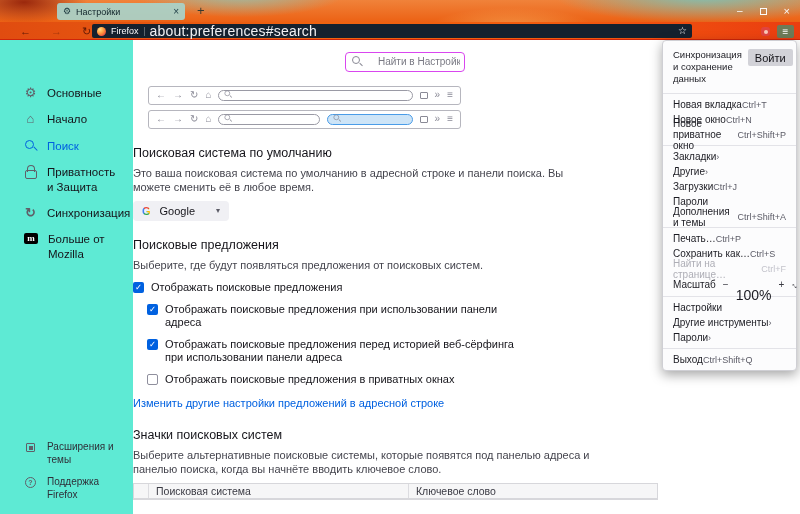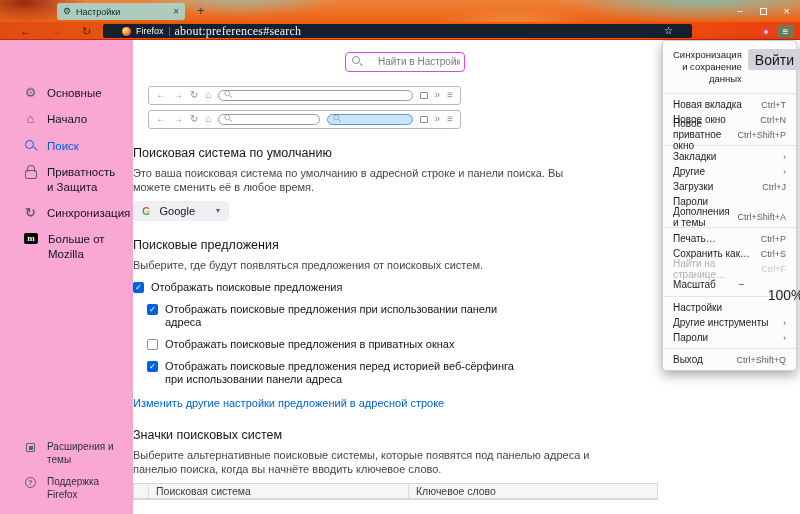--- a/index.html
+++ b/index.html
@@ -25,35 +25,35 @@
   .wc-min { font-size:10px; line-height:1; }
   .wc-max { width:7px; height:7px; border:1px solid #fbfbfb; }
   .wc-close { font-size:11px; line-height:1; }
 
   
   .navbar { position:absolute; top:22px; left:0; right:0; height:18px;
     background:linear-gradient(90deg,#e04c10 0%,#ef6310 40%,#f35b0e 70%,#ea3d10 100%);
     border-bottom:1px solid #cf2409; }
   .nav-btns { position:absolute; left:20px; top:2px; display:flex; gap:20px; font-size:11px; color:rgba(80,18,4,.9); line-height:14px; }
   .nav-btns .dim { opacity:.45; }
-  .urlbar { position:absolute; left:103px; right:108px; top:2px; height:14px; background:#15212e; border-radius:2px;
-    display:flex; align-items:center; padding:0 19px; gap:5px; }
+  .urlbar { position:absolute; left:92px; right:108px; top:2px; height:14px; background:#15212e; border-radius:2px;
+    display:flex; align-items:center; padding:0 5px; gap:5px; }
   .ff-logo { width:9px; height:9px; border-radius:50%; flex:none;
     background:radial-gradient(circle at 32% 28%, #ffe08a, #ff9c3f 42%, #ef5a3a 72%, #c42482); }
   .ff-label { font-size:9px; color:#f9f9fa; }
   .url-sep { width:1px; height:9px; background:rgba(255,255,255,.3); }
-  .url-text { flex:1; font-size:12px; color:#f1f1f4; letter-spacing:.2px;font-family:Liberation Serif, serif; }
+  .url-text { flex:1; font-size:14px; color:#f1f1f4; letter-spacing:.2px; }
   .star { font-size:10px; color:#f9f9fa; line-height:1; }
   .ext-icon { position:absolute; right:30px; top:5px; width:9px; height:9px; border-radius:3px; background:#e0443e; }
   .ext-icon::after { content:""; position:absolute; left:2.5px; top:2.5px; width:4px; height:4px; border-radius:50%; background:#f8c9b9; }
   .menu-btn { position:absolute; right:6px; top:3px; width:17px; height:13px; background:#6d7b58; border-radius:2px;
     display:grid; place-items:center; color:#fff; font-size:10px; line-height:1; }
 
   
-  .sidebar { position:absolute; left:0; top:40px; width:133px; bottom:0; background:#f9a8d4; }
+  .sidebar { position:absolute; left:0; top:40px; width:133px; bottom:0; background:#5eead4; }
   .side-list { padding-top:40px; }
   .side-item { display:flex; align-items:flex-start; gap:10px; padding:6px 4px 6px 24px; font-size:11.5px; color:#15141a; cursor:default; }
   .side-item .si-label { line-height:1.25; max-width:76px; }
   .side-item.active { color:#0061e0; }
   .side-item.active .si { color:#0061e0; }
   .side-footer { position:absolute; left:0; bottom:8px; }
   .side-footer .side-item { font-size:10px; padding:5px 4px 5px 24px; color:#2f2f38; }
 
   .si { position:relative; width:13px; height:13px; flex:none; color:#5f5f68; display:inline-flex; align-items:center; justify-content:center; }
   .si[data-icon="gear"]::before { content:"⚙"; font-size:13px; line-height:1; }
@@ -118,29 +118,29 @@
 
   .engine-table { margin-top:7px; width:525px; border:1px solid #d7d7db; font-size:10.5px; }
   .t-header { display:flex; align-items:center; background:#f6f6f7; border-bottom:1px solid #d7d7db; height:15px; color:#3a3a43; }
   .t-h1 { width:15px; height:100%; border-right:1px solid #dcdce0; }
   .t-h2 { width:260px; padding-left:7px; border-right:1px solid #dcdce0; height:100%; line-height:14px; }
   .t-h3 { flex:1; padding-left:7px; line-height:14px; }
 
   
   .appmenu { position:absolute; top:40px; right:3px; width:135px; background:#fcfcfd; border:1px solid #cfcfd4; border-radius:4px;
     box-shadow:0 4px 12px rgba(0,0,0,.35); padding:4px 0 3px; z-index:10; font-size:10px; color:#1b1b22; }
-  .menu-sync { display:flex; align-items:flex-start; gap:6px; padding:4px 8px 5px 10px;text-align:right; }
+  .menu-sync { display:flex; align-items:flex-start; gap:6px; padding:4px 8px 5px 10px; }
   .menu-sync-label { flex:1; line-height:12px; font-size:9.5px; }
-  .signin { background:#d2d2d8; border-radius:2px; padding:2.5px 7px; font-size:14px; color:#15141a; flex:none; }
+  .signin { background:#d2d2d8; border-radius:2px; padding:2.5px 7px; font-size:11px; color:#15141a; flex:none; }
   .menu-sep { height:1px; background:#e3e3e8; margin:3px 0; }
-  .menu-item { display:flex; justify-content:space-between; align-items:center; padding:0 10px; height:15px; }
+  .menu-item { display:flex; justify-content:flex-start; align-items:center; padding:0 10px; height:15px; }
   .menu-item .shortcut { color:#5b5b66; font-size:9px; }
   .menu-item.disabled { color:#aeaeb6; }
   .menu-item.disabled .shortcut { color:#c3c3cb; }
-  .zoom-row { display:flex; align-items:center; gap:23px; padding:0 10px; height:17px; }
+  .zoom-row { display:flex; align-items:center; gap:7px; padding:0 10px; height:17px; }
   .zoom-row .z-label { flex:1; }
   .z-btn { color:#3a3a42; font-size:10px; line-height:1; }
   .z-val { font-size:14px; color:#1b1b22;margin-top:21px; }
   .z-expand { display:inline-block; transform:rotate(45deg); font-size:9px; color:#3a3a42; }
 </style>
 </head>
 <body>
 
 <div class="titlebar">
   <div class="tab">
@@ -266,27 +266,27 @@
   <div>
 
   <div class="cb-row checked">
         <span class="cb"></span>
         <span class="cb-label">Отображать поисковые предложения</span>
       </div>
       <div class="cb-row indent checked">
         <span class="cb"></span>
         <span class="cb-label">Отображать поисковые предложения при использовании панели адреса</span>
       </div>
+      <div class="cb-row indent checked">
+        <span class="cb"></span>
+        <span class="cb-label">Отображать поисковые предложения перед историей веб-сёрфинга при использовании панели адреса</span>
+      </div>
       <div class="cb-row indent unchecked">
         <span class="cb"></span>
         <span class="cb-label">Отображать поисковые предложения в приватных окнах</span>
-      </div>
-      <div class="cb-row indent checked">
-        <span class="cb"></span>
-        <span class="cb-label">Отображать поисковые предложения перед историей веб-сёрфинга при использовании панели адреса</span>
       </div>
     </div>
   <a class="link" href="#">Изменить другие настройки предложений в адресной строке</a>
 
   <h2>Значки поисковых систем</h2>
   <p class="desc">Выберите альтернативные поисковые системы, которые появятся под панелью адреса и панелью поиска, когда вы начнёте вводить ключевое слово.</p>
   <div class="engine-table">
     <div class="t-header">
       <span class="t-h1"></span>
       <span class="t-h2">Поисковая система</span>

